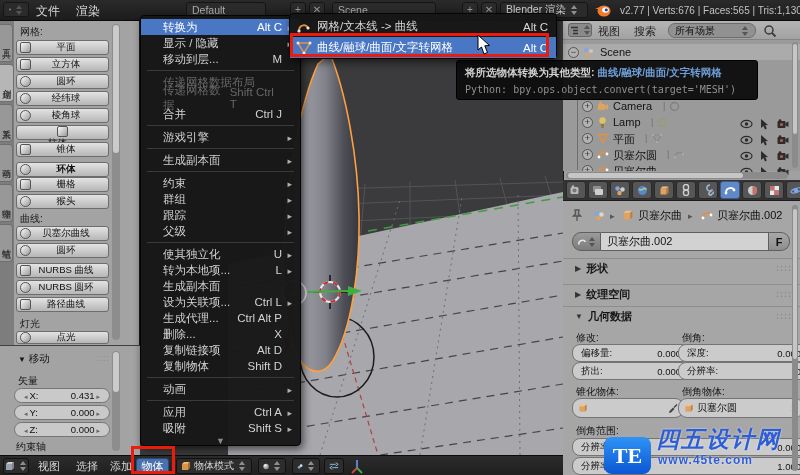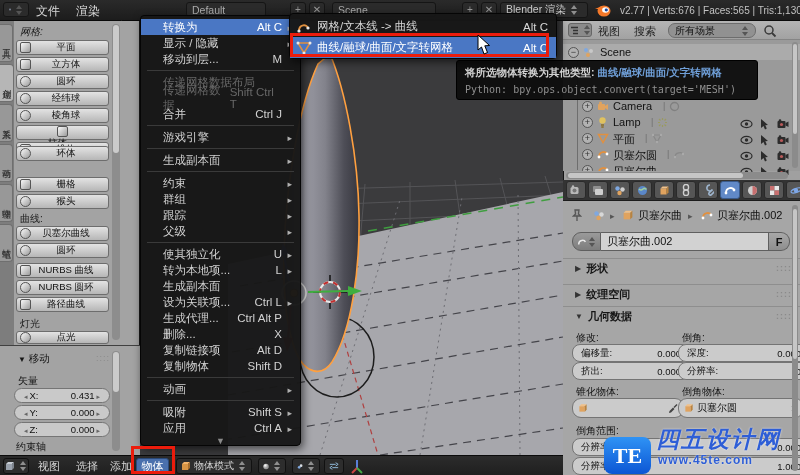--- a/index.html
+++ b/index.html
@@ -168,21 +168,21 @@
 <div class="vtab ab" style="top:144px;height:38px;">
     <span>动画</span>
   </div>
 <div class="vtab ab" style="top:184px;height:38px;">
     <span>物理</span>
   </div>
 <div class="vtab ab" style="top:224px;height:38px;">
     <span>蜡笔</span>
   </div>
 
-<span class="tslabel ab txt" style="left:20px;top:25px;font-style:italic;">网格:</span>
+<span class="tslabel ab txt" style="left:20px;top:25px;">网格:</span>
 <div class="tsb ab" style="top:40px;">
     <i class="tico"></i>
     <span class="lbl">平面</span>
   </div>
 <div class="tsb ab" style="top:57px;">
     <i class="tico"></i>
     <span class="lbl">立方体</span>
   </div>
 <div class="tsb ab" style="top:74px;">
     <i class="tico round"></i>
@@ -197,21 +197,21 @@
     <span class="lbl">棱角球</span>
   </div>
 <div class="tsb ab" style="top:125px;flex-direction:column;">
     <i class="tico"></i>
     <span class="lbl">柱体</span>
   </div>
 <div class="tsb ab" style="top:142px;">
     <i class="tico"></i>
     <span class="lbl">锥体</span>
   </div>
-<div class="tsb ab" style="top:146px;">
+<div class="tsb ab" style="top:162px;font-weight:bold;">
     <i class="tico round"></i>
     <span class="lbl">环体</span>
   </div>
 <div class="tsb ab" style="top:177px;">
     <i class="tico"></i>
     <span class="lbl">栅格</span>
   </div>
 <div class="tsb ab" style="top:194px;">
     <i class="tico round"></i>
     <span class="lbl">猴头</span>
@@ -499,27 +499,27 @@
       <span class="ma"></span>
     </div>
   <div class="msep"></div>
   <div class="mrow arr">
       <span>动画</span>
       <span class="ms"></span>
       <span class="ma"></span>
     </div>
   <div class="msep"></div>
   <div class="mrow arr">
+      <span>应用</span>
+      <span class="ms">Ctrl A</span>
+      <span class="ma"></span>
+    </div>
+  <div class="mrow arr">
       <span>吸附</span>
       <span class="ms">Shift S</span>
-      <span class="ma"></span>
-    </div>
-  <div class="mrow arr">
-      <span>应用</span>
-      <span class="ms">Ctrl A</span>
       <span class="ma"></span>
     </div>
   <div id="menu-more">▼</div>
 </div>
 
 <div id="submenu" class="ab">
   <div class="smrow">
     <svg class="smicon" viewBox="0 0 16 14">
         <path d="M3,11 C3,4 11,4 12,8" fill="none" stroke="#e09040" stroke-width="2"></path>
         <circle cx="3" cy="11" r="1.6" fill="#e8e8e8"></circle>

